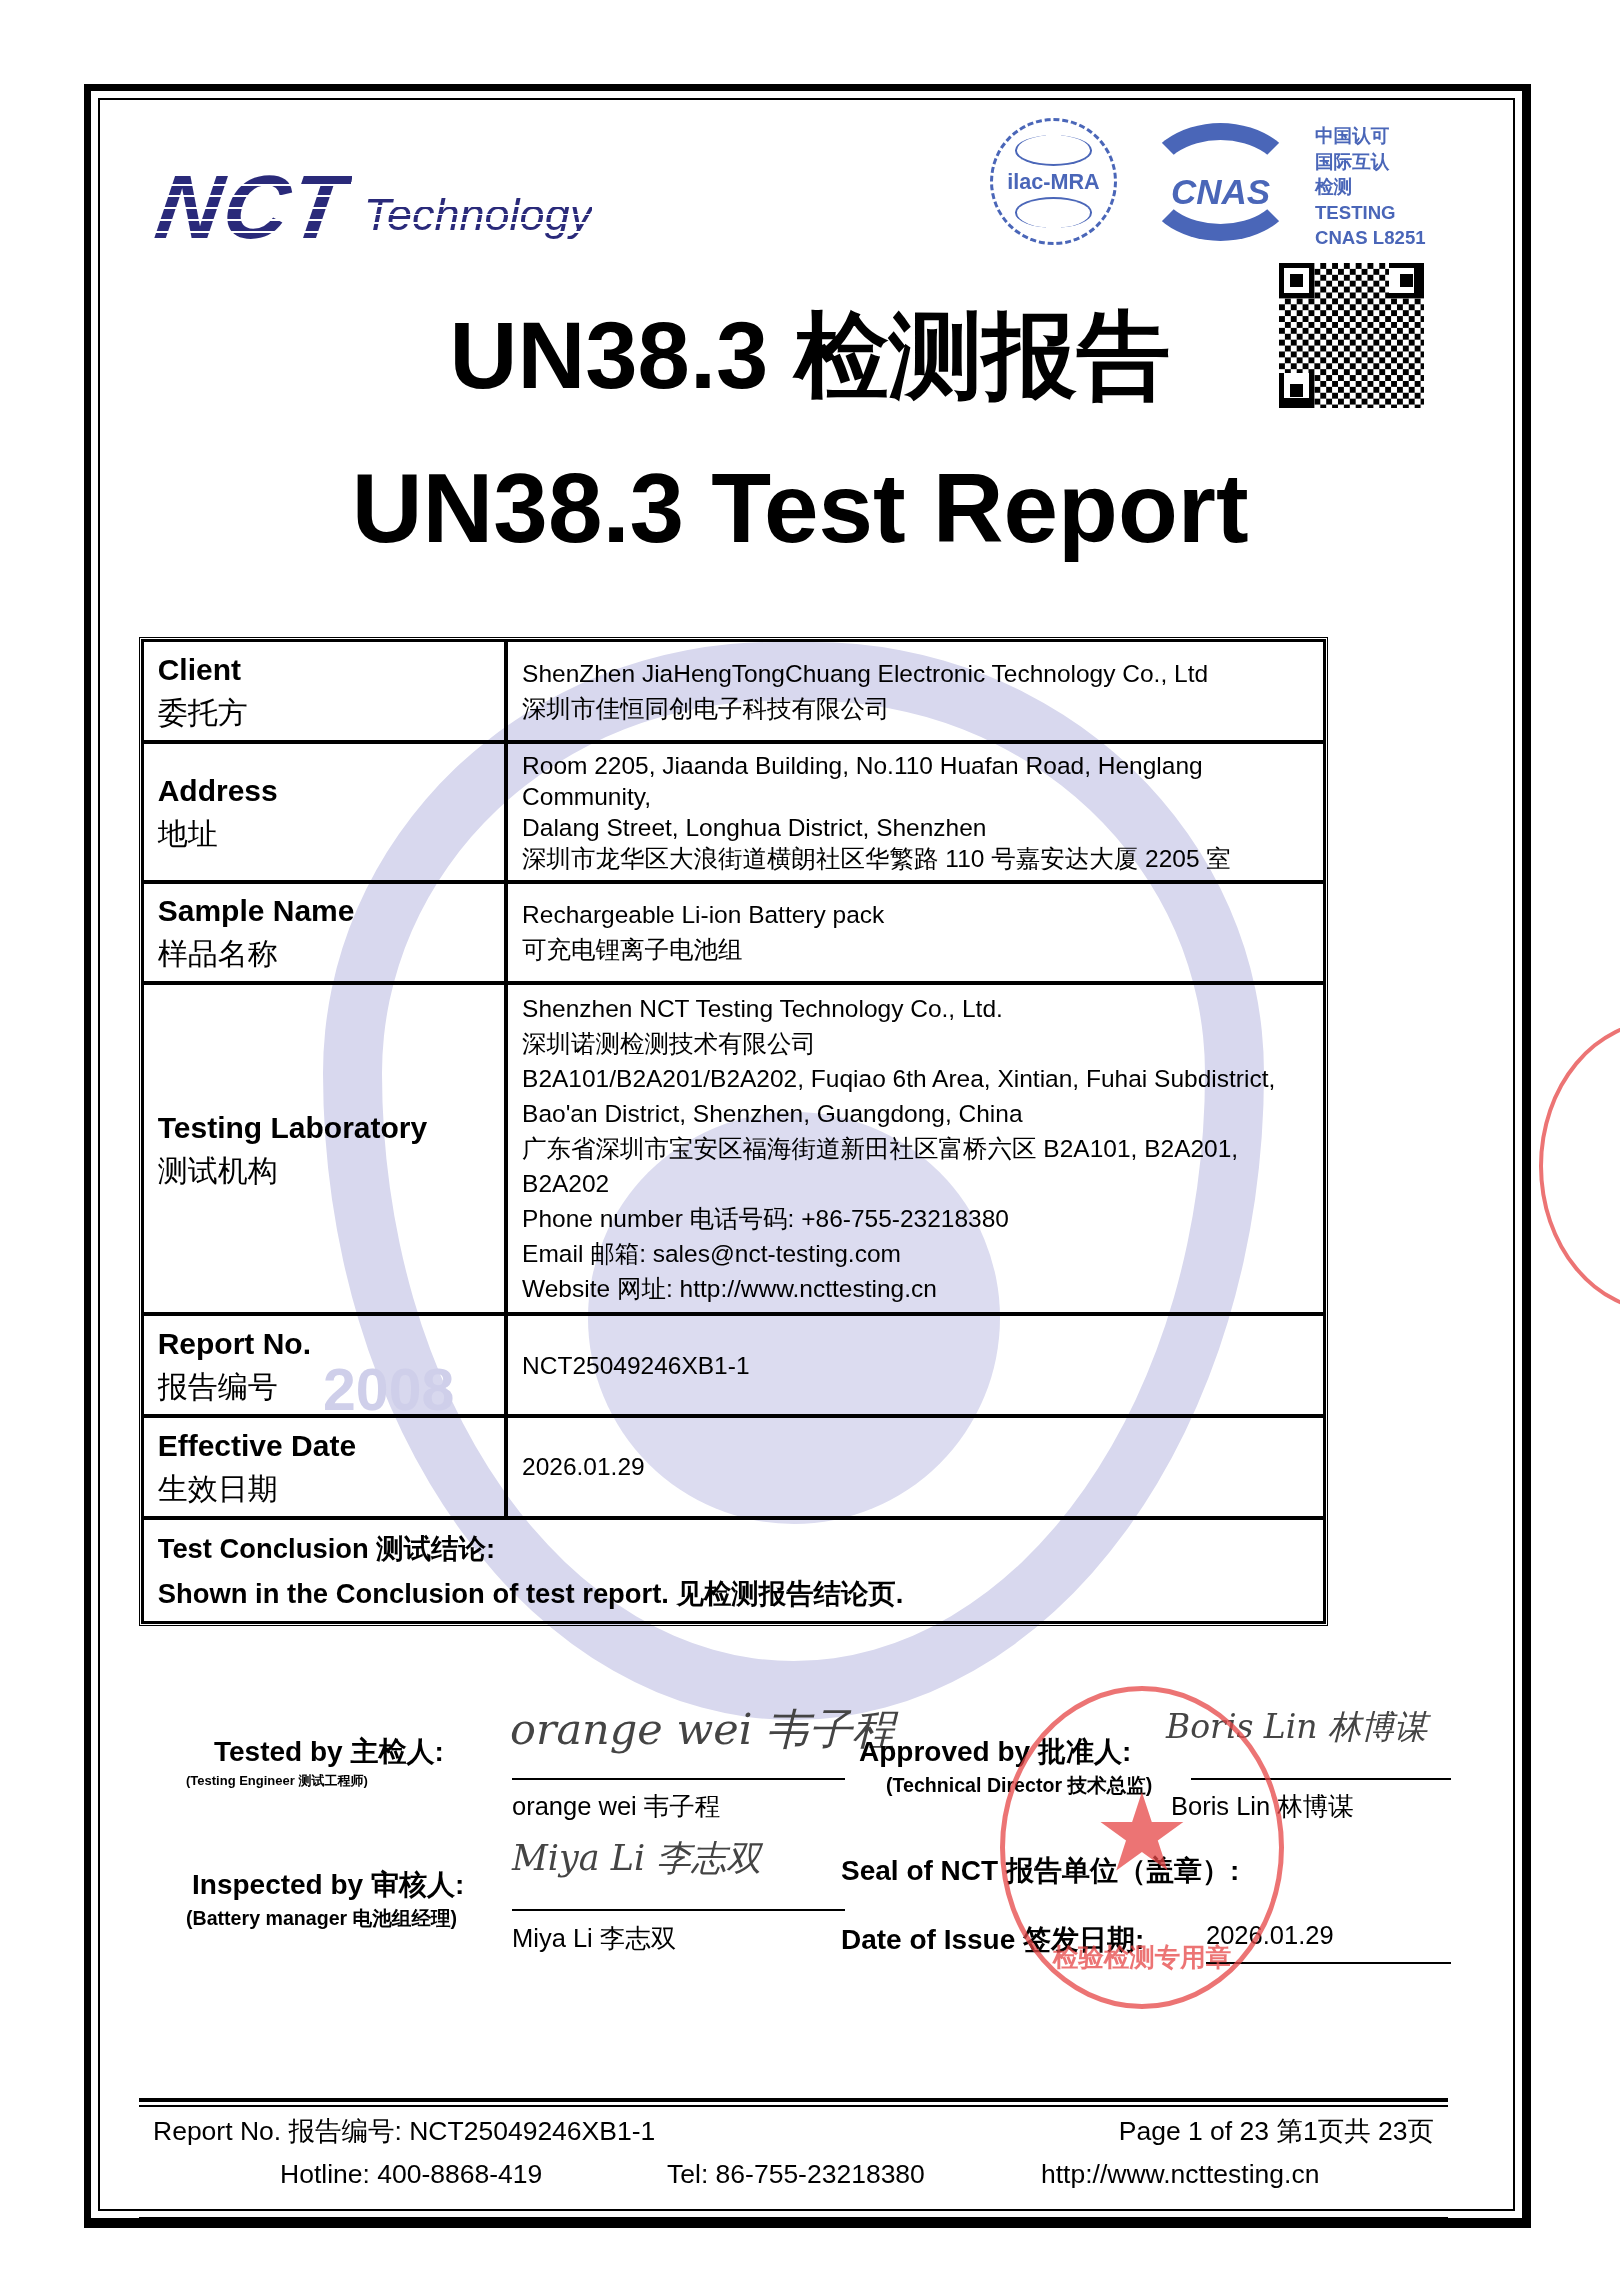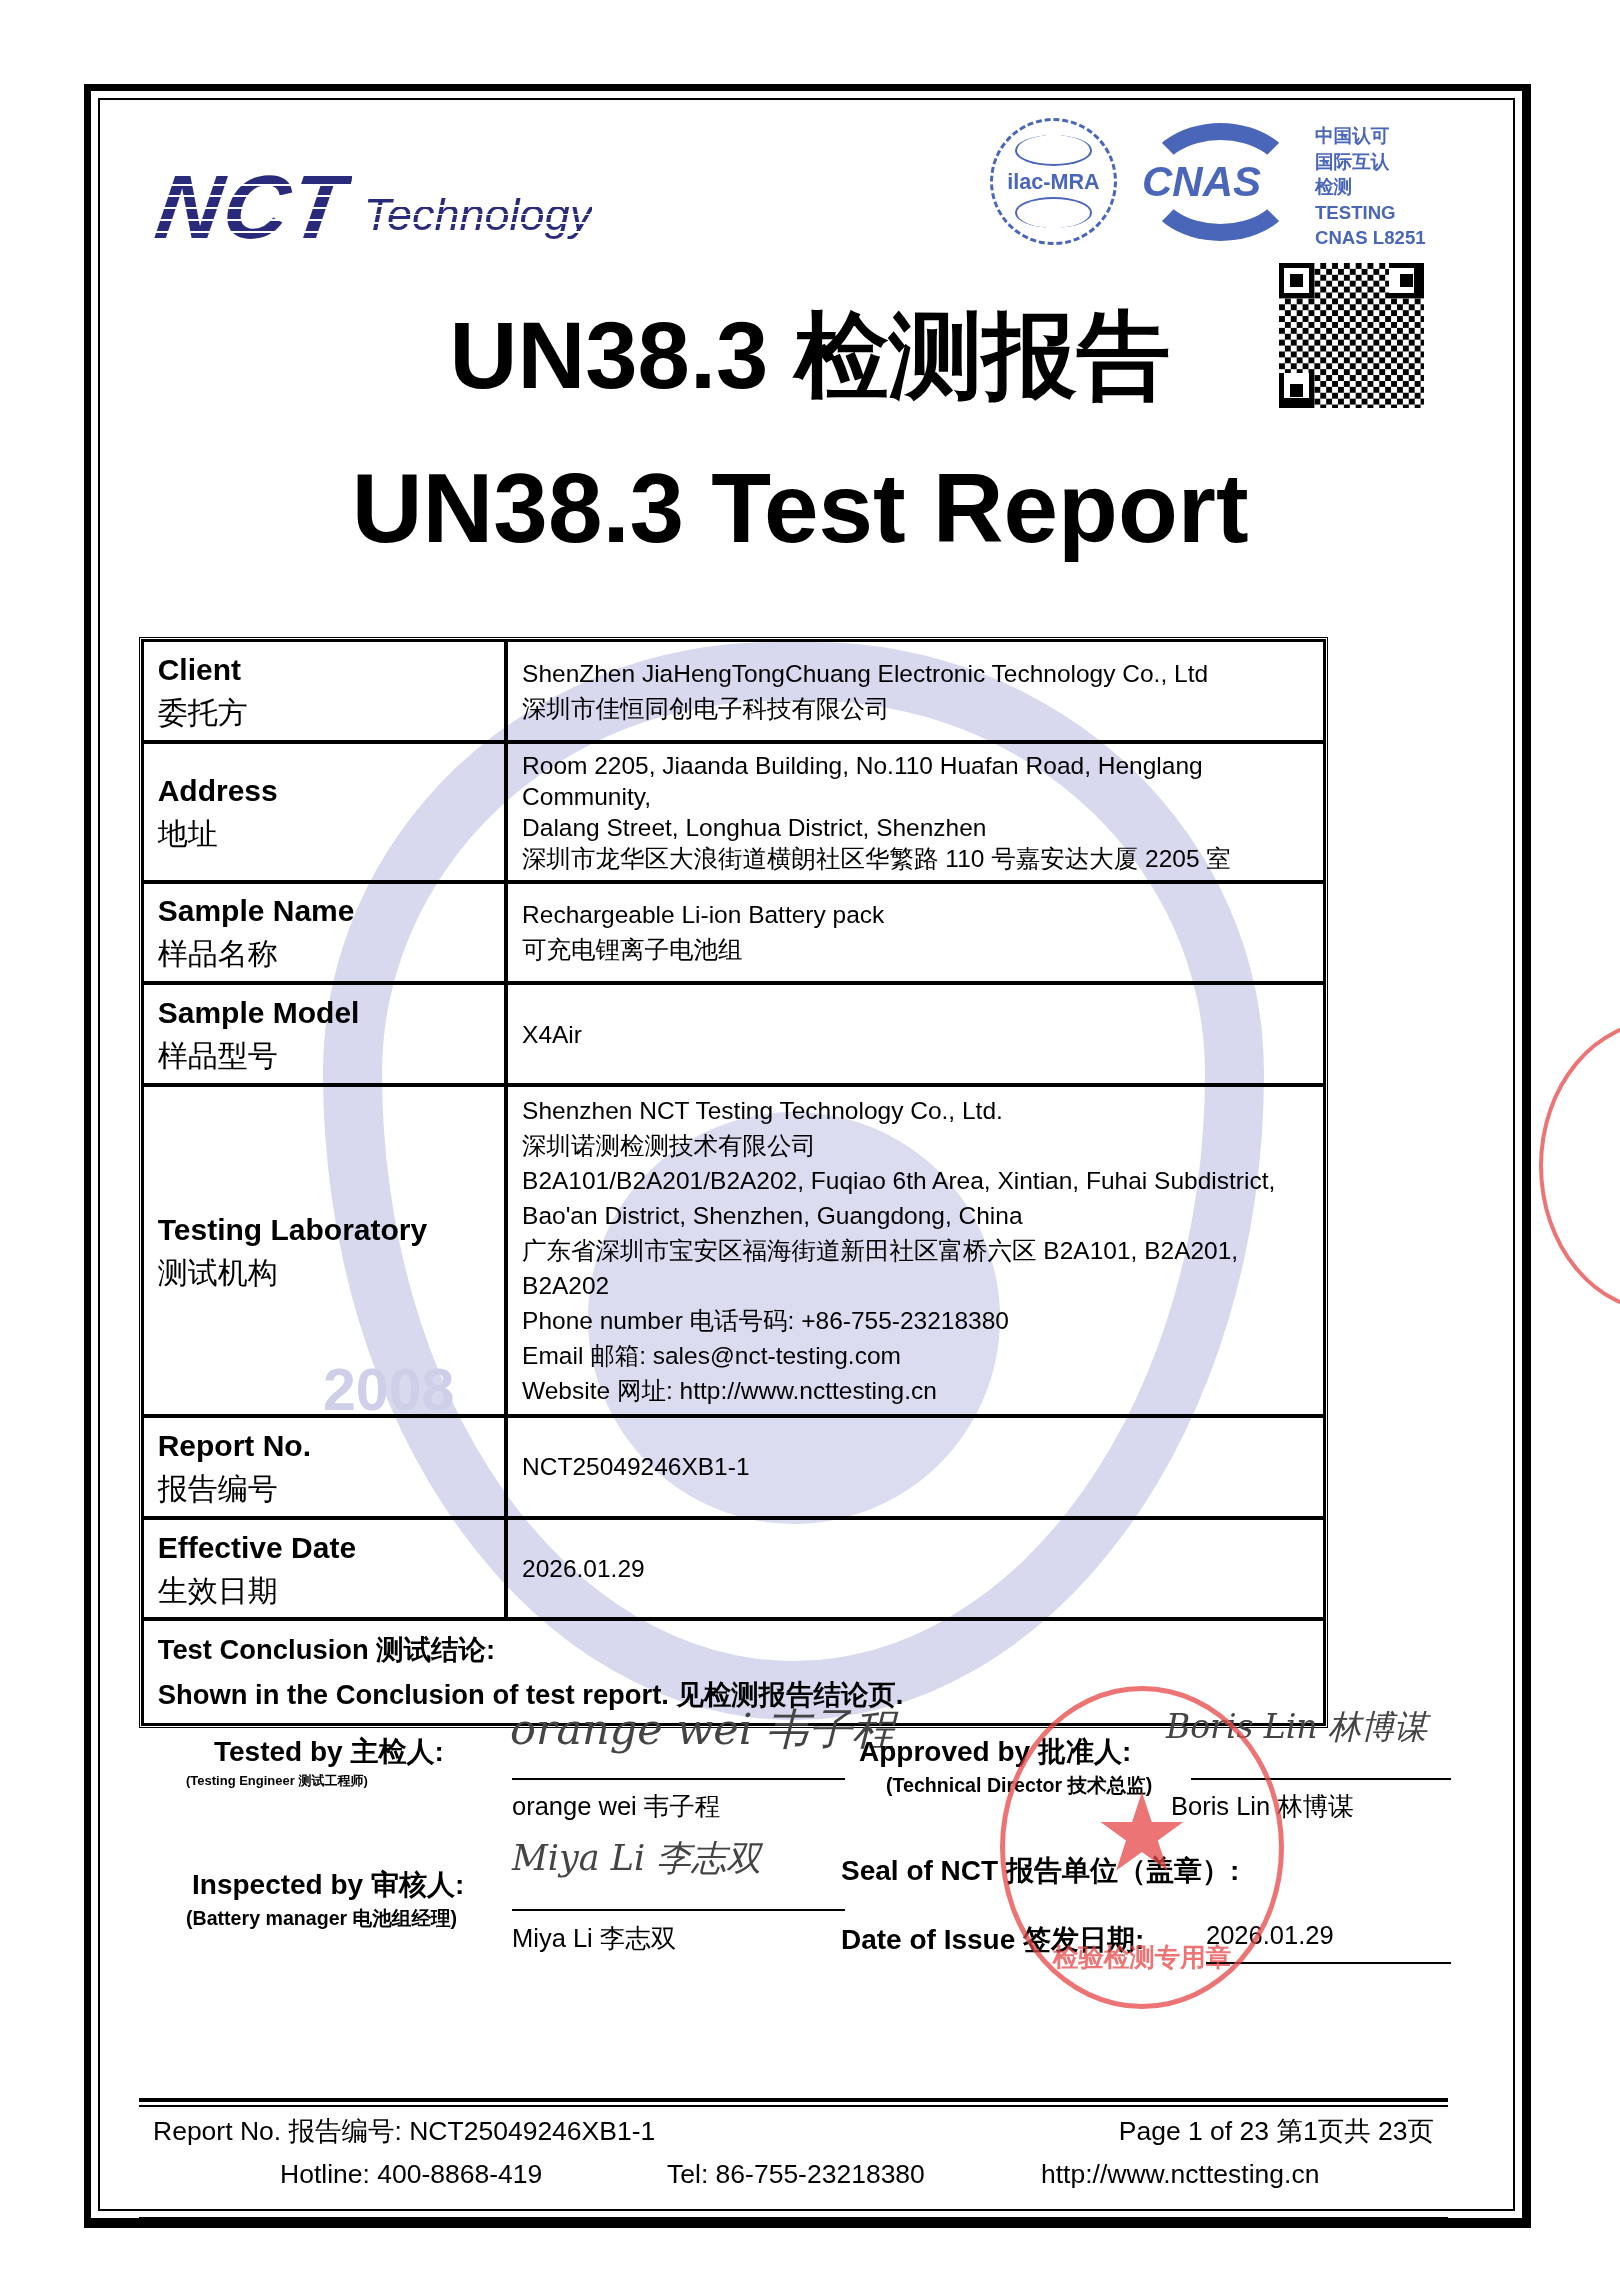--- a/index.html
+++ b/index.html
@@ -10,21 +10,21 @@
   .logo .nct{font-size:90px;font-weight:bold;font-style:italic;letter-spacing:2px;line-height:1;display:inline-block;transform:skewX(-8deg);
      background:repeating-linear-gradient(180deg,#2a2a7a 0 9.8px,#fff 9.8px 11.8px);-webkit-background-clip:text;background-clip:text;color:transparent;}
   .logo .tech{font-size:45px;font-weight:normal;font-style:italic;margin-left:15.7px;vertical-align:7.8px;
      background:repeating-linear-gradient(180deg,#2a2a7a 0 6.9px,#fff 6.9px 8.8px);-webkit-background-clip:text;background-clip:text;color:transparent;}
   .ilac{position:absolute;left:990px;top:118px;width:127px;height:127px;border-radius:50%;border:3.9px dashed #4a66b8;box-sizing:border-box;color:#4a66b8;font-weight:bold;font-size:21.6px;display:flex;align-items:center;justify-content:center;}
   .ilac::before,.ilac::after{content:"";position:absolute;left:21.6px;right:21.6px;height:29px;border:2.9px solid #4a66b8;border-radius:50%;}
   .ilac::before{top:13.7px;border-top:none;}
   .ilac::after{bottom:13.7px;border-bottom:none;}
   .cnas{position:absolute;left:1142px;top:123px;width:157px;height:118px;}
   .cnas .ring{position:absolute;inset:0;border-radius:50%;border:17.6px solid #4a66b8;border-left-color:transparent;border-right-color:transparent;box-sizing:border-box;}
-  .cnas .txt{position:absolute;left:0;right:0;top:35px;font-size:42px;font-weight:bold;font-style:italic;color:#4a66b8;}
+  .cnas .txt{position:absolute;left:0;right:0;top:49px;text-align:center;font-size:35px;font-weight:bold;font-style:italic;color:#4a66b8;}
   .cnas-text{position:absolute;left:1315px;top:123px;color:#4a66b8;font-weight:bold;font-size:18.6px;line-height:25.5px;}
   .qr{position:absolute;left:1279px;top:263px;width:145px;height:145px;
      background:
        linear-gradient(#000,#000) 0 0/35px 35px no-repeat,
        linear-gradient(#000,#000) 110px 0/35px 35px no-repeat,
        linear-gradient(#000,#000) 0 110px/35px 35px no-repeat,
        repeating-conic-gradient(#000 0 25%,#fff 0 50%) 0 0/11.8px 11.8px;}
   .qr::before{content:"";position:absolute;left:4.9px;top:4.9px;width:25.5px;height:25.5px;background:#fff;box-shadow:105px 0 0 #fff,0 105px 0 #fff;}
   .qr::after{content:"";position:absolute;left:10.8px;top:10.8px;width:13.7px;height:13.7px;background:#000;box-shadow:110px 0 0 #000,0 110px 0 #000;}
   .title-cn{position:absolute;left:0;right:0;top:309px;text-align:center;font-size:94px;font-weight:bold;line-height:1;}
@@ -116,29 +116,20 @@
   <tr style="height:96px">
     <td class="lbl">
           <span class="en">Sample Name</span>
           <span class="cn">样品名称</span>
         </td>
     <td class="val">
           <span>Rechargeable Li-ion Battery pack</span>
           <span>可充电锂离子电池组</span>
         </td>
   </tr>
-  <tr style="height:100px">
-    <td class="lbl">
-          <span class="en">Sample Model</span>
-          <span class="cn">样品型号</span>
-        </td>
-    <td class="val">
-          <span>X4Air</span>
-        </td>
-  </tr>
   <tr style="height:296px">
     <td class="lbl">
           <span class="en">Testing Laboratory</span>
           <span class="cn">测试机构</span>
         </td>
     <td class="val">
           <span>Shenzhen NCT Testing Technology Co., Ltd.</span>
           <span>深圳诺测检测技术有限公司</span>
           <span>B2A101/B2A201/B2A202, Fuqiao 6th Area, Xintian, Fuhai Subdistrict,</span>
           <span>Bao'an District, Shenzhen, Guangdong, China</span>

